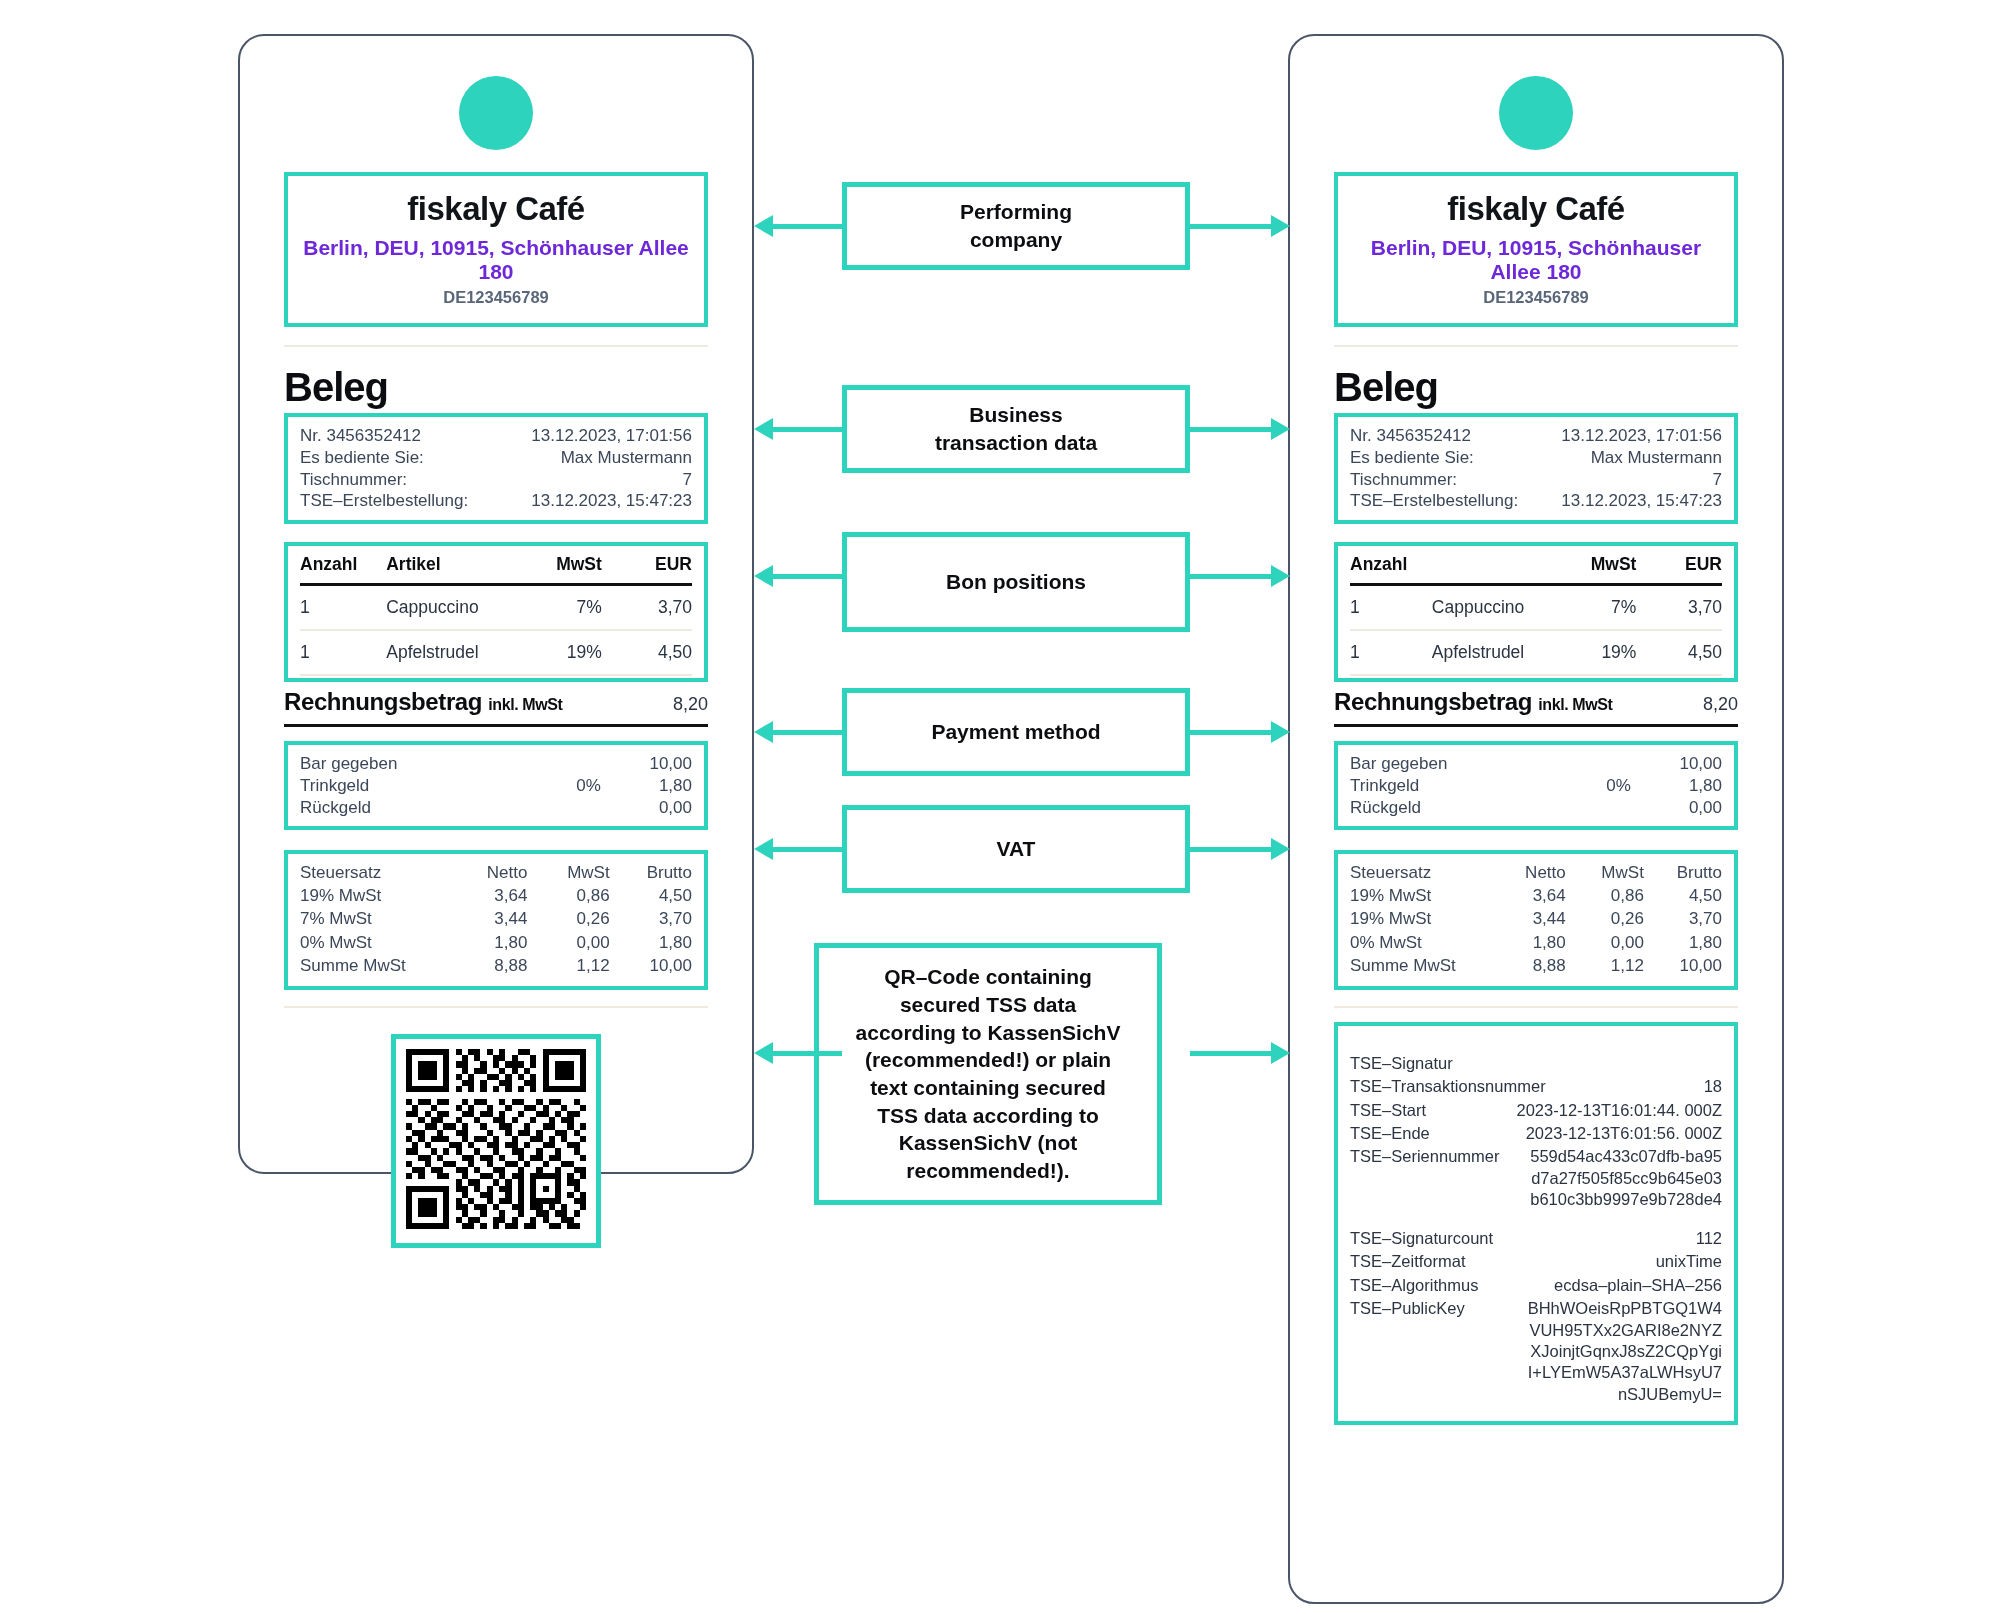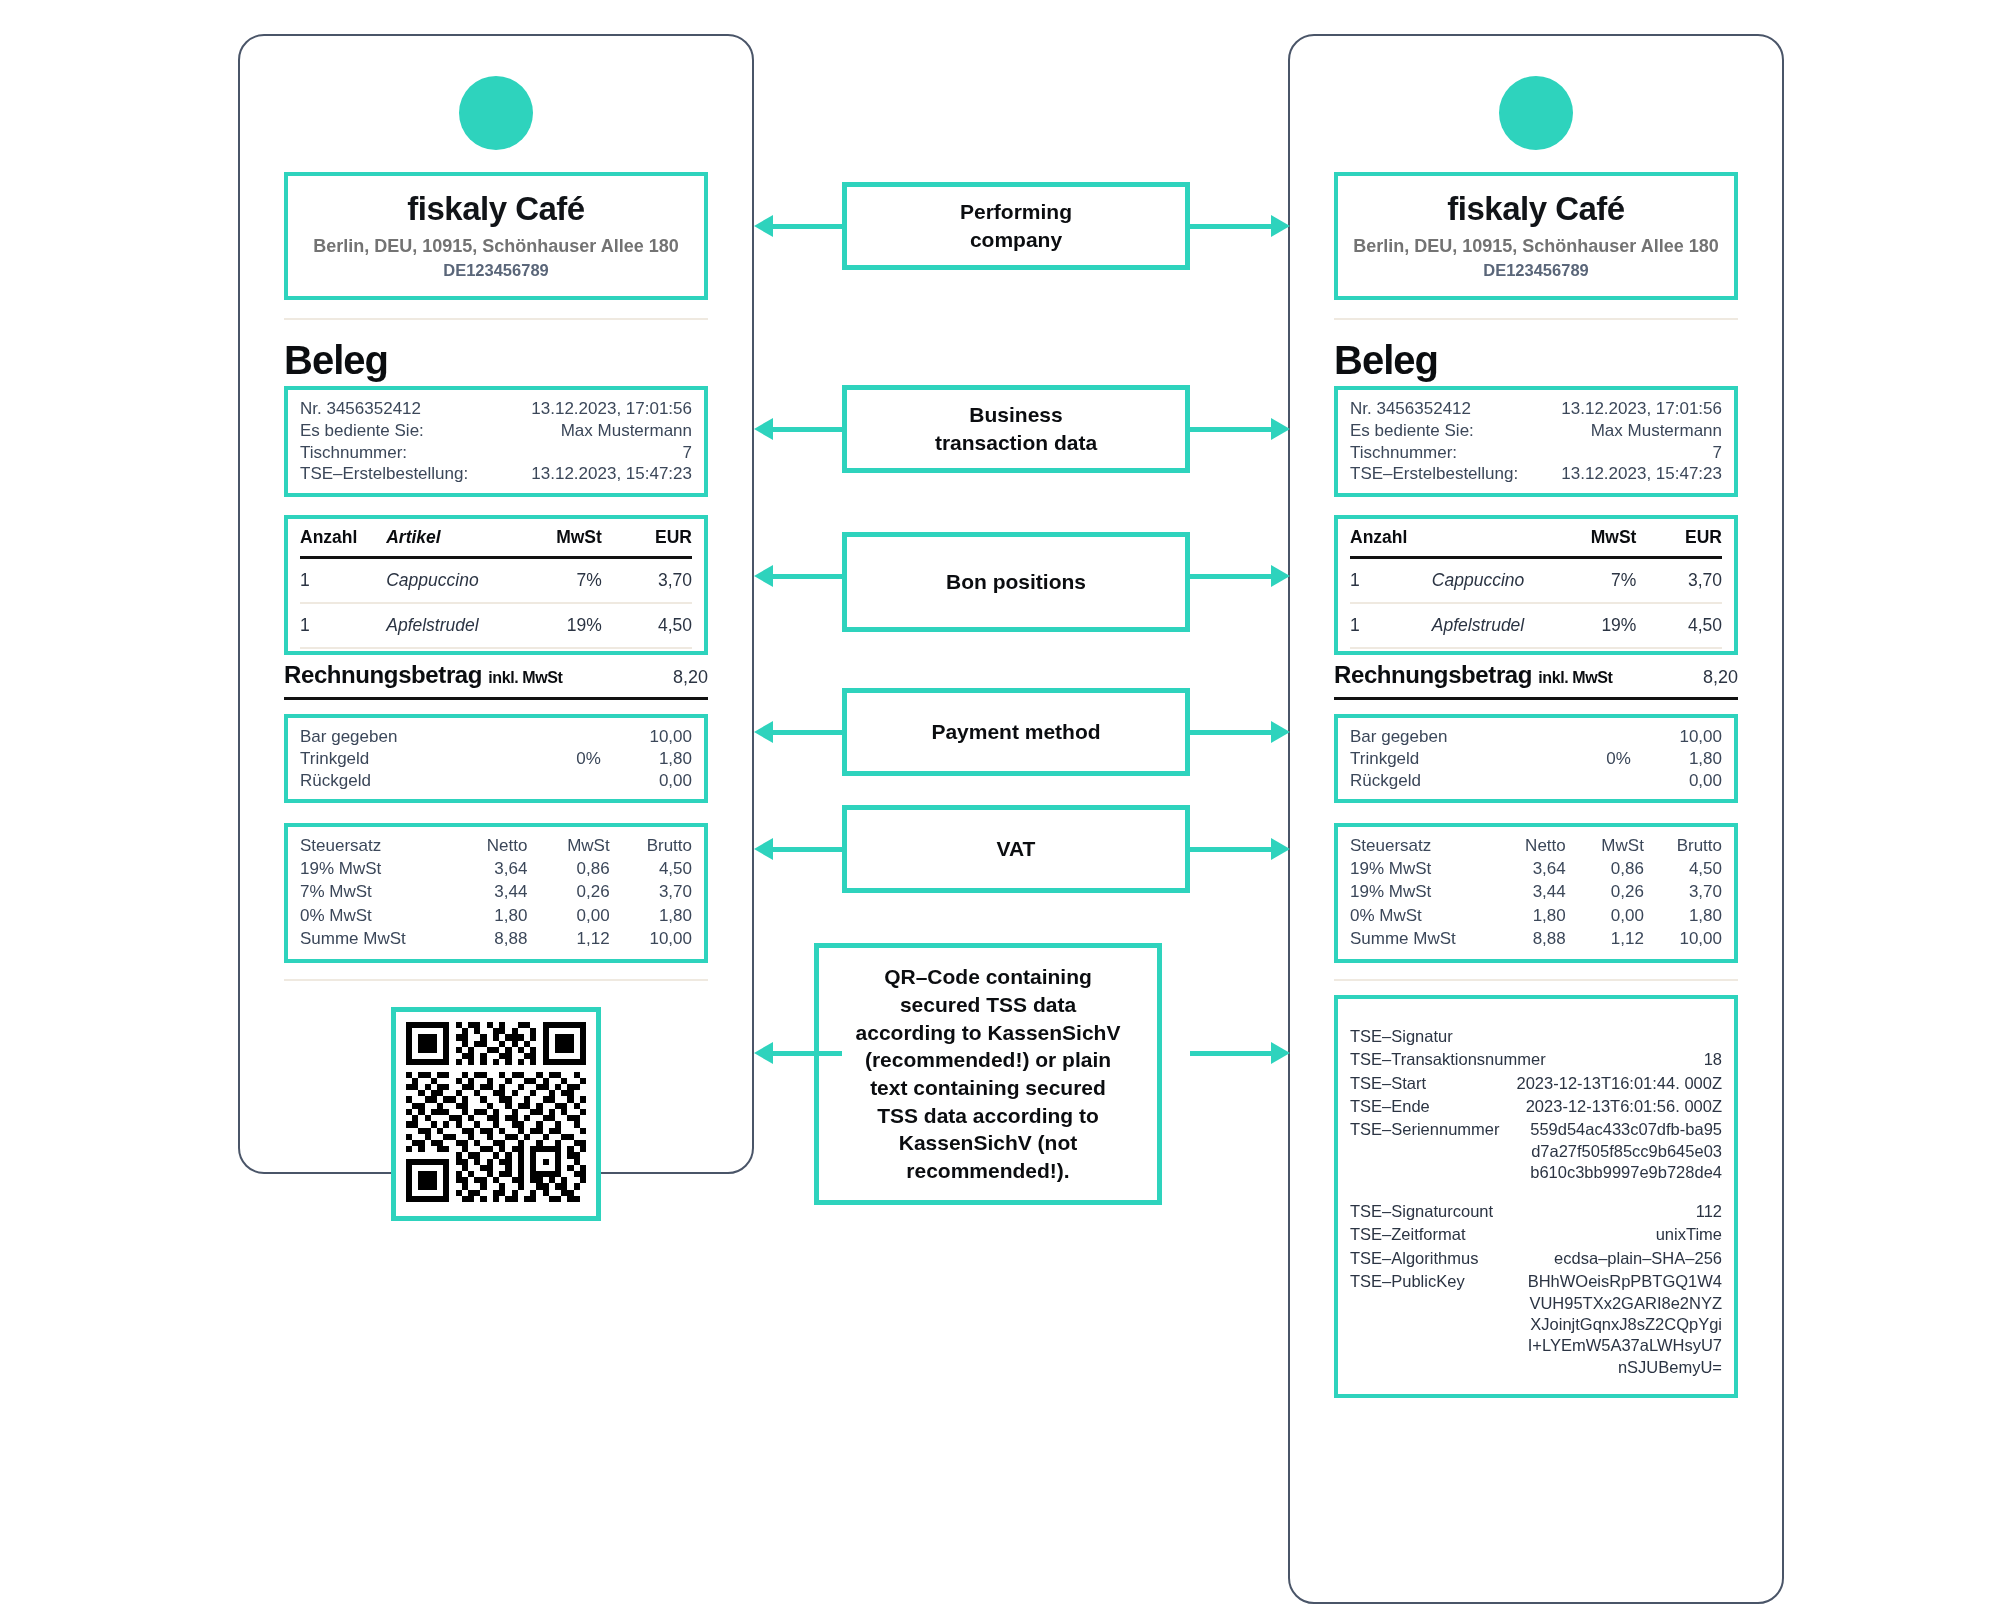--- a/index.html
+++ b/index.html
@@ -31,21 +31,21 @@
   }
 
   
   .tbox{ border:4px solid #2ed3bd; padding:10px 12px; }
 
   .company-box{ text-align:center; padding:14px 10px 16px 10px; }
   .company-name{
     font-size:33px; font-weight:bold; color:#111418;
     letter-spacing:-0.5px; margin-bottom:8px;
   }
-  .company-addr{ font-size:18px; font-weight:bold; color:#737373; margin-bottom:4px;}
+  .company-addr{ font-size:21px; font-weight:bold; color:#6d28d9; margin-bottom:4px;}
   .company-vat { font-size:16.5px; font-weight:bold; color:#5a6679; }
 
   .hr-light{ height:2px; background:#efe9e0; margin:18px 0 18px 0; }
 
   .doc-title{
     font-size:40px; font-weight:bold; color:#0b0d10;
     letter-spacing:-1px; margin:8px 0 3px 0;
   }
 
   
@@ -58,21 +58,21 @@
   table.pos{ width:100%; border-collapse:collapse; }
   table.pos th{
     font-size:17.5px; font-weight:bold; color:#0b0d10;
     padding:2px 0 8px 0; border-bottom:3px solid #111;
   }
   table.pos td{
     font-size:17.5px; color:#2b3443; padding:11px 0 11px 0;
     border-bottom:2px solid #efe9e0;
   }
   table.pos .c-qty{ text-align:left;  width:22%; }
-  table.pos .c-art{ text-align:left;  width:33%;font-style:italic; }
+  table.pos .c-art{ text-align:left;  width:33%; }
   table.pos .c-vat{ text-align:right; width:22%; }
   table.pos .c-eur{ text-align:right; width:23%; }
   table.pos tr:last-child td{ border-bottom:2px solid #efe9e0; }
 
   .total-row{
     display:flex; justify-content:space-between; align-items:baseline;
     padding:6px 0 8px 0; border-bottom:3px solid #111;
   }
   .total-label{ font-size:24px; font-weight:bold; color:#0b0d10; letter-spacing:-0.4px;}
   .total-label small{ font-size:16px; font-weight:bold; }

